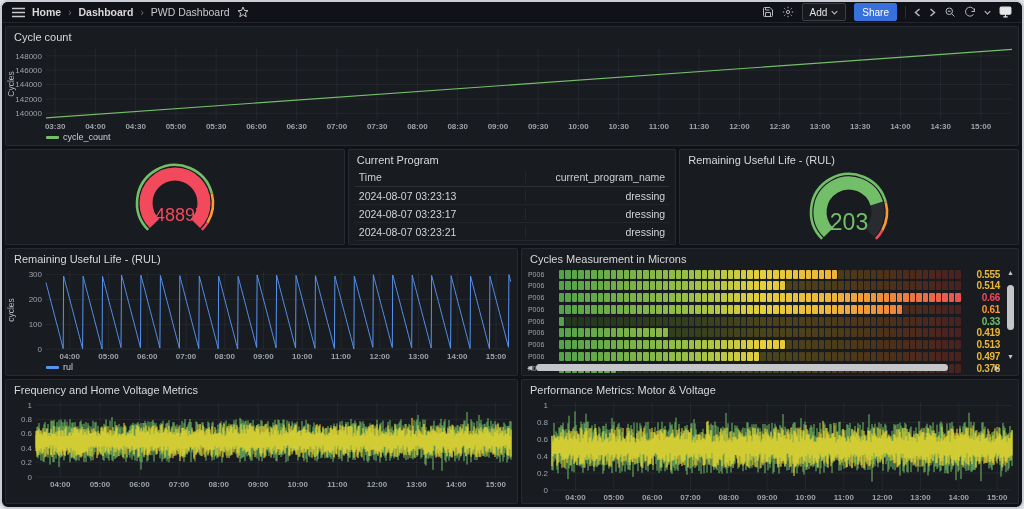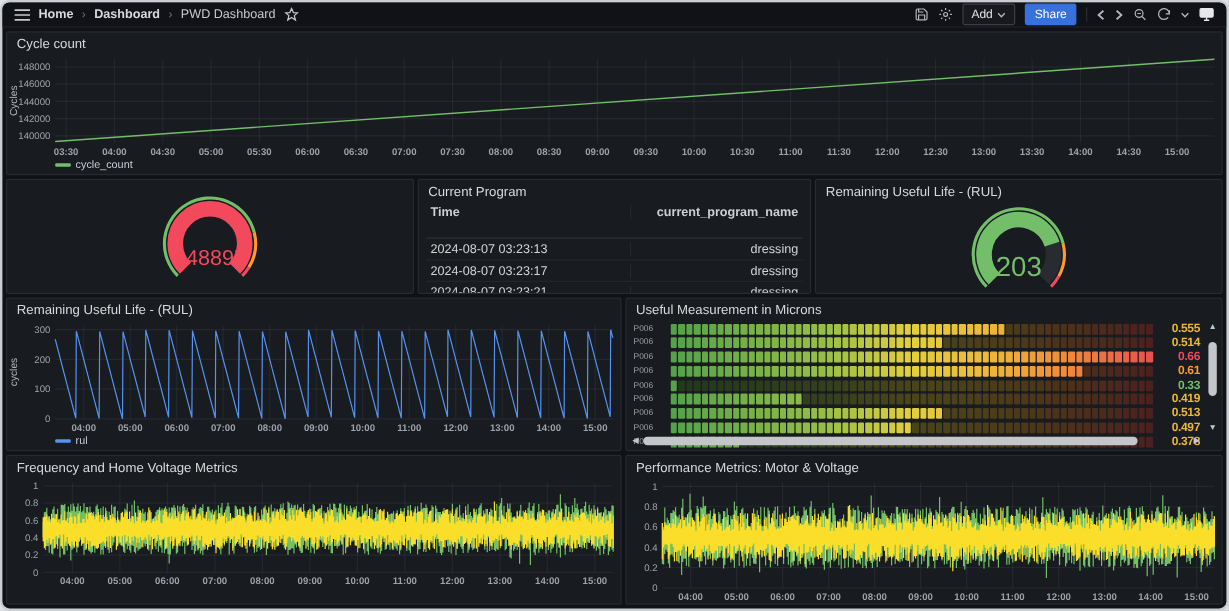--- a/index.html
+++ b/index.html
@@ -34,21 +34,21 @@
   .chart-wrap { flex:1; min-height:0; position:relative; }
   .legend { display:flex; gap:12px; padding:0 8px 3px 40px; align-items:center; height:13px; }
   .legend-item { display:flex; align-items:center; gap:4px; font-size:9px; color:#ccccdc; cursor:pointer; }
   .legend-dash { width:13px; height:3px; border-radius:1px; }
 
   
   .gauge-box { flex:1; display:flex; align-items:center; justify-content:center; }
 
   
   .tbl { flex:1; display:flex; flex-direction:column; font-size:10.5px; padding:0 6px; }
-  .tbl-head { display:flex; color:#cdced2; font-weight:700; padding:3px 4px 15px 4px;
+  .tbl-head { display:flex; color:#cdced2; font-weight:400; padding:3px 4px 3px 4px;
               border-bottom:1px solid rgba(204,204,220,0.12); }
   .tbl-row  { display:flex; color:#d3d4d6; padding:2.5px 4px; border-bottom:1px solid rgba(204,204,220,0.06); }
   .tc-time { flex:1.15; border-right:1px solid rgba(204,204,220,0.07); padding-right:6px; }
   .tc-prog { flex:1; text-align:right; }
 
   
   .q-rows { flex:1; display:flex; flex-direction:column; justify-content:space-between; padding:2px 18px 2px 6px; }
   .q-row { display:flex; align-items:center; gap:5px; height:10px; }
   .q-label { width:26px; font-size:7px; color:#9fa3a9; flex:none; }
   .q-bar { flex:1; display:flex; gap:1px; height:9px; }
@@ -321,21 +321,21 @@
               <path d="M40.0,15.6L40.5,17.4L40.9,19.1L41.4,20.8L41.8,22.6L42.3,24.3L42.7,26.0L43.2,27.8L43.6,29.5L44.1,31.2L44.5,33.0L45.0,34.7L45.4,36.4L45.9,38.2L46.3,39.9L46.8,41.6L47.2,43.4L47.7,45.1L48.1,46.8L48.6,48.6L49.0,50.3L49.5,52.0L49.9,53.8L50.4,55.5L50.8,57.2L51.3,59.0L51.8,60.7L52.2,62.4L52.7,64.2L53.1,65.9L53.6,67.6L54.0,69.4L54.5,71.1L54.9,72.8L55.4,74.6L55.8,76.3L56.3,78.0L56.7,79.8L57.2,81.5L57.6,9.0L58.1,10.7L58.5,12.4L59.0,14.2L59.4,15.9L59.9,17.6L60.3,19.4L60.8,21.1L61.2,22.8L61.7,24.6L62.2,26.3L62.6,28.0L63.1,29.8L63.5,31.5L64.0,33.2L64.4,35.0L64.9,36.7L65.3,38.4L65.8,40.2L66.2,41.9L66.7,43.6L67.1,45.4L67.6,47.1L68.0,48.8L68.5,50.6L68.9,52.3L69.4,54.0L69.8,55.8L70.3,57.5L70.7,59.2L71.2,61.0L71.6,62.7L72.1,64.4L72.5,66.2L73.0,67.9L73.5,69.6L73.9,71.4L74.4,73.1L74.8,74.8L75.3,76.6L75.7,78.3L76.2,80.0L76.6,81.8L77.1,9.2L77.5,10.9L78.0,12.7L78.4,14.4L78.9,16.1L79.3,17.9L79.8,19.6L80.2,21.3L80.7,23.1L81.1,24.8L81.6,26.5L82.0,28.3L82.5,30.0L82.9,31.7L83.4,33.5L83.9,35.2L84.3,36.9L84.8,38.7L85.2,40.4L85.7,42.1L86.1,43.9L86.6,45.6L87.0,47.3L87.5,49.1L87.9,50.8L88.4,52.5L88.8,54.3L89.3,56.0L89.7,57.7L90.2,59.5L90.6,61.2L91.1,62.9L91.5,64.7L92.0,66.4L92.4,68.1L92.9,69.9L93.3,71.6L93.8,73.3L94.2,75.1L94.7,76.8L95.2,78.5L95.6,80.3L96.1,82.0L96.5,9.4L97.0,11.2L97.4,12.9L97.9,14.6L98.3,16.4L98.8,18.1L99.2,19.8L99.7,21.6L100.1,23.3L100.6,25.0L101.0,26.8L101.5,28.5L101.9,30.2L102.4,32.0L102.8,33.7L103.3,35.4L103.7,37.2L104.2,38.9L104.6,40.6L105.1,42.4L105.6,44.1L106.0,45.8L106.5,47.6L106.9,49.3L107.4,51.0L107.8,52.8L108.3,54.5L108.7,56.2L109.2,58.0L109.6,59.7L110.1,61.4L110.5,63.2L111.0,64.9L111.4,66.6L111.9,68.4L112.3,70.1L112.8,71.8L113.2,73.6L113.7,75.3L114.1,77.0L114.6,78.8L115.0,80.5L115.5,8.0L115.9,9.7L116.4,11.4L116.9,13.2L117.3,14.9L117.8,16.6L118.2,18.4L118.7,20.1L119.1,21.8L119.6,23.6L120.0,25.3L120.5,27.0L120.9,28.8L121.4,30.5L121.8,32.2L122.3,34.0L122.7,35.7L123.2,37.4L123.6,39.2L124.1,40.9L124.5,42.6L125.0,44.4L125.4,46.1L125.9,47.8L126.3,49.6L126.8,51.3L127.3,53.0L127.7,54.8L128.2,56.5L128.6,58.2L129.1,60.0L129.5,61.7L130.0,63.4L130.4,65.2L130.9,66.9L131.3,68.6L131.8,70.4L132.2,72.1L132.7,73.8L133.1,75.6L133.6,77.3L134.0,79.0L134.5,80.8L134.9,8.2L135.4,9.9L135.8,11.7L136.3,13.4L136.7,15.1L137.2,16.9L137.6,18.6L138.1,20.3L138.6,22.1L139.0,23.8L139.5,25.5L139.9,27.3L140.4,29.0L140.8,30.7L141.3,32.5L141.7,34.2L142.2,35.9L142.6,37.7L143.1,39.4L143.5,41.1L144.0,42.9L144.4,44.6L144.9,46.3L145.3,48.1L145.8,49.8L146.2,51.5L146.7,53.3L147.1,55.0L147.6,56.7L148.0,58.5L148.5,60.2L149.0,61.9L149.4,63.7L149.9,65.4L150.3,67.1L150.8,68.9L151.2,70.6L151.7,72.3L152.1,74.1L152.6,75.8L153.0,77.5L153.5,79.3L153.9,81.0L154.4,8.5L154.8,10.2L155.3,11.9L155.7,13.7L156.2,15.4L156.6,17.1L157.1,18.9L157.5,20.6L158.0,22.3L158.4,24.1L158.9,25.8L159.3,27.5L159.8,29.3L160.3,31.0L160.7,32.7L161.2,34.5L161.6,36.2L162.1,37.9L162.5,39.7L163.0,41.4L163.4,43.1L163.9,44.9L164.3,46.6L164.8,48.3L165.2,50.1L165.7,51.8L166.1,53.5L166.6,55.3L167.0,57.0L167.5,58.7L167.9,60.5L168.4,62.2L168.8,63.9L169.3,65.7L169.7,67.4L170.2,69.1L170.7,70.9L171.1,72.6L171.6,74.3L172.0,76.1L172.5,77.8L172.9,79.5L173.4,81.3L173.8,8.7L174.3,10.4L174.7,12.2L175.2,13.9L175.6,15.6L176.1,17.4L176.5,19.1L177.0,20.8L177.4,22.6L177.9,24.3L178.3,26.0L178.8,27.8L179.2,29.5L179.7,31.2L180.1,33.0L180.6,34.7L181.0,36.4L181.5,38.2L182.0,39.9L182.4,41.6L182.9,43.4L183.3,45.1L183.8,46.8L184.2,48.6L184.7,50.3L185.1,52.0L185.6,53.8L186.0,55.5L186.5,57.2L186.9,59.0L187.4,60.7L187.8,62.4L188.3,64.2L188.7,65.9L189.2,67.6L189.6,69.4L190.1,71.1L190.5,72.8L191.0,74.6L191.4,76.3L191.9,78.0L192.4,79.8L192.8,81.5L193.3,9.0L193.7,10.7L194.2,12.4L194.6,14.2L195.1,15.9L195.5,17.6L196.0,19.4L196.4,21.1L196.9,22.8L197.3,24.6L197.8,26.3L198.2,28.0L198.7,29.8L199.1,31.5L199.6,33.2L200.0,35.0L200.5,36.7L200.9,38.4L201.4,40.2L201.8,41.9L202.3,43.6L202.7,45.4L203.2,47.1L203.7,48.8L204.1,50.6L204.6,52.3L205.0,54.0L205.5,55.8L205.9,57.5L206.4,59.2L206.8,61.0L207.3,62.7L207.7,64.4L208.2,66.2L208.6,67.9L209.1,69.6L209.5,71.4L210.0,73.1L210.4,74.8L210.9,76.6L211.3,78.3L211.8,80.0L212.2,81.8L212.7,9.2L213.1,10.9L213.6,12.7L214.1,14.4L214.5,16.1L215.0,17.9L215.4,19.6L215.9,21.3L216.3,23.1L216.8,24.8L217.2,26.5L217.7,28.3L218.1,30.0L218.6,31.7L219.0,33.5L219.5,35.2L219.9,36.9L220.4,38.7L220.8,40.4L221.3,42.1L221.7,43.9L222.2,45.6L222.6,47.3L223.1,49.1L223.5,50.8L224.0,52.5L224.4,54.3L224.9,56.0L225.4,57.7L225.8,59.5L226.3,61.2L226.7,62.9L227.2,64.7L227.6,66.4L228.1,68.1L228.5,69.9L229.0,71.6L229.4,73.3L229.9,75.1L230.3,76.8L230.8,78.5L231.2,80.3L231.7,82.0L232.1,9.4L232.6,11.2L233.0,12.9L233.5,14.6L233.9,16.4L234.4,18.1L234.8,19.8L235.3,21.6L235.8,23.3L236.2,25.0L236.7,26.8L237.1,28.5L237.6,30.2L238.0,32.0L238.5,33.7L238.9,35.4L239.4,37.2L239.8,38.9L240.3,40.6L240.7,42.4L241.2,44.1L241.6,45.8L242.1,47.6L242.5,49.3L243.0,51.0L243.4,52.8L243.9,54.5L244.3,56.2L244.8,58.0L245.2,59.7L245.7,61.4L246.1,63.2L246.6,64.9L247.1,66.6L247.5,68.4L248.0,70.1L248.4,71.8L248.9,73.6L249.3,75.3L249.8,77.0L250.2,78.8L250.7,80.5L251.1,8.0L251.6,9.7L252.0,11.4L252.5,13.2L252.9,14.9L253.4,16.6L253.8,18.4L254.3,20.1L254.7,21.8L255.2,23.6L255.6,25.3L256.1,27.0L256.5,28.8L257.0,30.5L257.5,32.2L257.9,34.0L258.4,35.7L258.8,37.4L259.3,39.2L259.7,40.9L260.2,42.6L260.6,44.4L261.1,46.1L261.5,47.8L262.0,49.6L262.4,51.3L262.9,53.0L263.3,54.8L263.8,56.5L264.2,58.2L264.7,60.0L265.1,61.7L265.6,63.4L266.0,65.2L266.5,66.9L266.9,68.6L267.4,70.4L267.8,72.1L268.3,73.8L268.8,75.6L269.2,77.3L269.7,79.0L270.1,80.8L270.6,8.2L271.0,9.9L271.5,11.7L271.9,13.4L272.4,15.1L272.8,16.9L273.3,18.6L273.7,20.3L274.2,22.1L274.6,23.8L275.1,25.5L275.5,27.3L276.0,29.0L276.4,30.7L276.9,32.5L277.3,34.2L277.8,35.9L278.2,37.7L278.7,39.4L279.2,41.1L279.6,42.9L280.1,44.6L280.5,46.3L281.0,48.1L281.4,49.8L281.9,51.5L282.3,53.3L282.8,55.0L283.2,56.7L283.7,58.5L284.1,60.2L284.6,61.9L285.0,63.7L285.5,65.4L285.9,67.1L286.4,68.9L286.8,70.6L287.3,72.3L287.7,74.1L288.2,75.8L288.6,77.5L289.1,79.3L289.6,81.0L290.0,8.5L290.5,10.2L290.9,11.9L291.4,13.7L291.8,15.4L292.3,17.1L292.7,18.9L293.2,20.6L293.6,22.3L294.1,24.1L294.5,25.8L295.0,27.5L295.4,29.3L295.9,31.0L296.3,32.7L296.8,34.5L297.2,36.2L297.7,37.9L298.1,39.7L298.6,41.4L299.0,43.1L299.5,44.9L299.9,46.6L300.4,48.3L300.9,50.1L301.3,51.8L301.8,53.5L302.2,55.3L302.7,57.0L303.1,58.7L303.6,60.5L304.0,62.2L304.5,63.9L304.9,65.7L305.4,67.4L305.8,69.1L306.3,70.9L306.7,72.6L307.2,74.3L307.6,76.1L308.1,77.8L308.5,79.5L309.0,81.3L309.4,8.7L309.9,10.4L310.3,12.2L310.8,13.9L311.3,15.6L311.7,17.4L312.2,19.1L312.6,20.8L313.1,22.6L313.5,24.3L314.0,26.0L314.4,27.8L314.9,29.5L315.3,31.2L315.8,33.0L316.2,34.7L316.7,36.4L317.1,38.2L317.6,39.9L318.0,41.6L318.5,43.4L318.9,45.1L319.4,46.8L319.8,48.6L320.3,50.3L320.7,52.0L321.2,53.8L321.6,55.5L322.1,57.2L322.6,59.0L323.0,60.7L323.5,62.4L323.9,64.2L324.4,65.9L324.8,67.6L325.3,69.4L325.7,71.1L326.2,72.8L326.6,74.6L327.1,76.3L327.5,78.0L328.0,79.8L328.4,81.5L328.9,9.0L329.3,10.7L329.8,12.4L330.2,14.2L330.7,15.9L331.1,17.6L331.6,19.4L332.0,21.1L332.5,22.8L333.0,24.6L333.4,26.3L333.9,28.0L334.3,29.8L334.8,31.5L335.2,33.2L335.7,35.0L336.1,36.7L336.6,38.4L337.0,40.2L337.5,41.9L337.9,43.6L338.4,45.4L338.8,47.1L339.3,48.8L339.7,50.6L340.2,52.3L340.6,54.0L341.1,55.8L341.5,57.5L342.0,59.2L342.4,61.0L342.9,62.7L343.3,64.4L343.8,66.2L344.3,67.9L344.7,69.6L345.2,71.4L345.6,73.1L346.1,74.8L346.5,76.6L347.0,78.3L347.4,80.0L347.9,81.8L348.3,9.2L348.8,10.9L349.2,12.7L349.7,14.4L350.1,16.1L350.6,17.9L351.0,19.6L351.5,21.3L351.9,23.1L352.4,24.8L352.8,26.5L353.3,28.3L353.7,30.0L354.2,31.7L354.7,33.5L355.1,35.2L355.6,36.9L356.0,38.7L356.5,40.4L356.9,42.1L357.4,43.9L357.8,45.6L358.3,47.3L358.7,49.1L359.2,50.8L359.6,52.5L360.1,54.3L360.5,56.0L361.0,57.7L361.4,59.5L361.9,61.2L362.3,62.9L362.8,64.7L363.2,66.4L363.7,68.1L364.1,69.9L364.6,71.6L365.0,73.3L365.5,75.1L366.0,76.8L366.4,78.5L366.9,80.3L367.3,7.7L367.8,9.4L368.2,11.2L368.7,12.9L369.1,14.6L369.6,16.4L370.0,18.1L370.5,19.8L370.9,21.6L371.4,23.3L371.8,25.0L372.3,26.8L372.7,28.5L373.2,30.2L373.6,32.0L374.1,33.7L374.5,35.4L375.0,37.2L375.4,38.9L375.9,40.6L376.4,42.4L376.8,44.1L377.3,45.8L377.7,47.6L378.2,49.3L378.6,51.0L379.1,52.8L379.5,54.5L380.0,56.2L380.4,58.0L380.9,59.7L381.3,61.4L381.8,63.2L382.2,64.9L382.7,66.6L383.1,68.4L383.6,70.1L384.0,71.8L384.5,73.6L384.9,75.3L385.4,77.0L385.8,78.8L386.3,80.5L386.7,8.0L387.2,9.7L387.7,11.4L388.1,13.2L388.6,14.9L389.0,16.6L389.5,18.4L389.9,20.1L390.4,21.8L390.8,23.6L391.3,25.3L391.7,27.0L392.2,28.8L392.6,30.5L393.1,32.2L393.5,34.0L394.0,35.7L394.4,37.4L394.9,39.2L395.3,40.9L395.8,42.6L396.2,44.4L396.7,46.1L397.1,47.8L397.6,49.6L398.1,51.3L398.5,53.0L399.0,54.8L399.4,56.5L399.9,58.2L400.3,60.0L400.8,61.7L401.2,63.4L401.7,65.2L402.1,66.9L402.6,68.6L403.0,70.4L403.5,72.1L403.9,73.8L404.4,75.6L404.8,77.3L405.3,79.0L405.7,80.8L406.2,8.2L406.6,9.9L407.1,11.7L407.5,13.4L408.0,15.1L408.4,16.9L408.9,18.6L409.4,20.3L409.8,22.1L410.3,23.8L410.7,25.5L411.2,27.3L411.6,29.0L412.1,30.7L412.5,32.5L413.0,34.2L413.4,35.9L413.9,37.7L414.3,39.4L414.8,41.1L415.2,42.9L415.7,44.6L416.1,46.3L416.6,48.1L417.0,49.8L417.5,51.5L417.9,53.3L418.4,55.0L418.8,56.7L419.3,58.5L419.8,60.2L420.2,61.9L420.7,63.7L421.1,65.4L421.6,67.1L422.0,68.9L422.5,70.6L422.9,72.3L423.4,74.1L423.8,75.8L424.3,77.5L424.7,79.3L425.2,81.0L425.6,8.5L426.1,10.2L426.5,11.9L427.0,13.7L427.4,15.4L427.9,17.1L428.3,18.9L428.8,20.6L429.2,22.3L429.7,24.1L430.1,25.8L430.6,27.5L431.1,29.3L431.5,31.0L432.0,32.7L432.4,34.5L432.9,36.2L433.3,37.9L433.8,39.7L434.2,41.4L434.7,43.1L435.1,44.9L435.6,46.6L436.0,48.3L436.5,50.1L436.9,51.8L437.4,53.5L437.8,55.3L438.3,57.0L438.7,58.7L439.2,60.5L439.6,62.2L440.1,63.9L440.5,65.7L441.0,67.4L441.5,69.1L441.9,70.9L442.4,72.6L442.8,74.3L443.3,76.1L443.7,77.8L444.2,79.5L444.6,81.3L445.1,8.7L445.5,10.4L446.0,12.2L446.4,13.9L446.9,15.6L447.3,17.4L447.8,19.1L448.2,20.8L448.7,22.6L449.1,24.3L449.6,26.0L450.0,27.8L450.5,29.5L450.9,31.2L451.4,33.0L451.8,34.7L452.3,36.4L452.8,38.2L453.2,39.9L453.7,41.6L454.1,43.4L454.6,45.1L455.0,46.8L455.5,48.6L455.9,50.3L456.4,52.0L456.8,53.8L457.3,55.5L457.7,57.2L458.2,59.0L458.6,60.7L459.1,62.4L459.5,64.2L460.0,65.9L460.4,67.6L460.9,69.4L461.3,71.1L461.8,72.8L462.2,74.6L462.7,76.3L463.2,78.0L463.6,79.8L464.1,81.5L464.5,9.0L465.0,10.7L465.4,12.4L465.9,14.2L466.3,15.9L466.8,17.6L467.2,19.4L467.7,21.1L468.1,22.8L468.6,24.6L469.0,26.3L469.5,28.0L469.9,29.8L470.4,31.5L470.8,33.2L471.3,35.0L471.7,36.7L472.2,38.4L472.6,40.2L473.1,41.9L473.5,43.6L474.0,45.4L474.5,47.1L474.9,48.8L475.4,50.6L475.8,52.3L476.3,54.0L476.7,55.8L477.2,57.5L477.6,59.2L478.1,61.0L478.5,62.7L479.0,64.4L479.4,66.2L479.9,67.9L480.3,69.6L480.8,71.4L481.2,73.1L481.7,74.8L482.1,76.6L482.6,78.3L483.0,80.0L483.5,81.8L483.9,9.2L484.4,10.9L484.9,12.7L485.3,14.4L485.8,16.1L486.2,17.9L486.7,19.6L487.1,21.3L487.6,23.1L488.0,24.8L488.5,26.5L488.9,28.3L489.4,30.0L489.8,31.7L490.3,33.5L490.7,35.2L491.2,36.9L491.6,38.7L492.1,40.4L492.5,42.1L493.0,43.9L493.4,45.6L493.9,47.3L494.3,49.1L494.8,50.8L495.2,52.5L495.7,54.3L496.2,56.0L496.6,57.7L497.1,59.5L497.5,61.2L498.0,62.9L498.4,64.7L498.9,66.4L499.3,68.1L499.8,69.9L500.2,71.6L500.7,73.3L501.1,75.1L501.6,76.8L502.0,78.5L502.5,80.3L502.9,7.7L503.4,9.4L503.8,11.2L504.3,12.9L504.7,14.6" fill="none" stroke="#5794f2" stroke-width="1"></path>
             </svg></div>
         <div class="legend" id="legend-rul">
             <span class="legend-item">
               <span class="legend-dash" style="background: rgb(87, 148, 242);"></span>
               <span>rul</span>
             </span>
           </div>
       </div>
       <div class="panel r3" style="flex:1">
-        <div class="ptitle">Useful Measurement in Microns</div>
+        <div class="ptitle">Cycles Measurement in Microns</div>
         <div class="q-rows" id="quality-rows">
             <div class="q-row">
               <span class="q-label">P006</span>
               <span class="q-bar">
                 <span class="q-cell" style="background: rgb(85, 162, 74);"></span>
                 <span class="q-cell" style="background: rgb(88, 163, 74);"></span>
                 <span class="q-cell" style="background: rgb(92, 165, 74);"></span>
                 <span class="q-cell" style="background: rgb(95, 166, 74);"></span>
                 <span class="q-cell" style="background: rgb(99, 168, 73);"></span>
                 <span class="q-cell" style="background: rgb(102, 169, 73);"></span>

